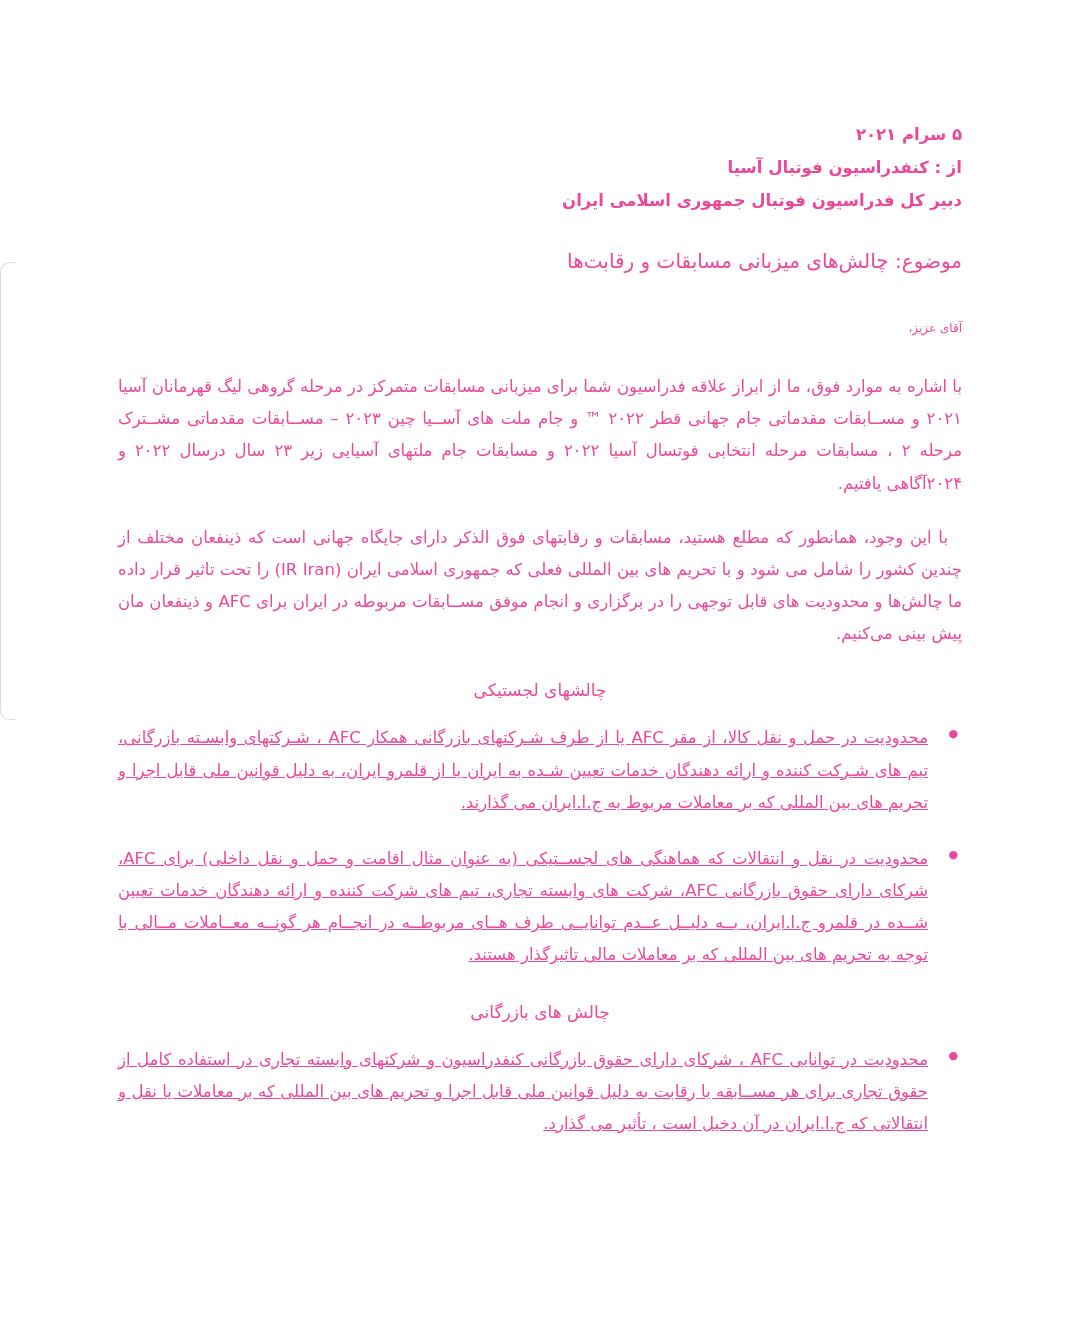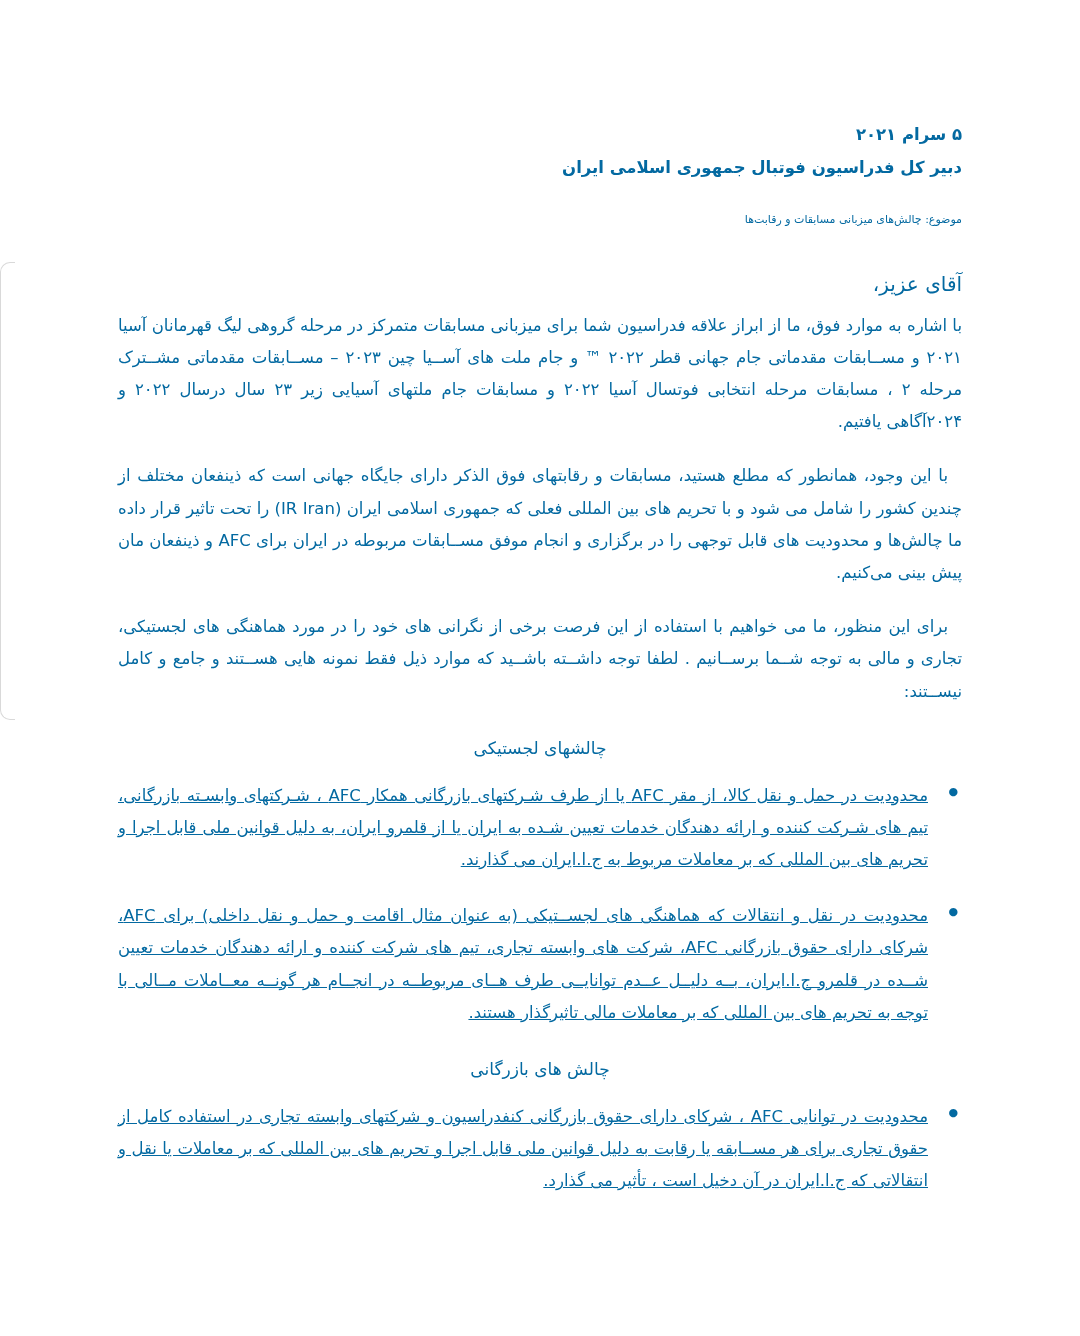--- a/index.html
+++ b/index.html
@@ -6,21 +6,21 @@
     margin: 0;
     padding: 0;
     background: #ffffff;
   }
   .page {
     position: relative;
     width: 1080px;
     height: 1336px;
     background: #ffffff;
     font-family: "DejaVu Sans", "Liberation Sans", sans-serif;
-    color: #0369a1;
+    color: #ec4899;
     overflow: hidden;
     box-sizing: border-box;
   }
   .content {
     position: absolute;
     top: 118px;
     right: 118px;
     left: 118px;
     direction: rtl;
     text-align: right;
@@ -28,29 +28,29 @@
 
   .header-block {
     font-weight: bold;
     font-size: 16.5px;
     line-height: 2.0;
     margin-bottom: 26px;
   }
   .header-line { display: block; }
 
   .subject-line {
-    font-size: 11px;
+    font-size: 20px;
     line-height: 1.8;
     margin-bottom: 42px;
     text-align: right;
   }
 
   .salutation {
-    font-size: 20px;
-    margin-bottom: 14px;
+    font-size: 12px;
+    margin-bottom: 36px;
   }
 
   p.body-par {
     font-size: 16.5px;
     line-height: 1.95;
     text-align: justify;
     text-justify: inter-word;
     margin: 0 0 22px 0;
   }
   p.indent {
@@ -105,30 +105,30 @@
 <body>
 
 <div class="page">
 
   <div class="edge-artifact"></div>
 
   <div class="content">
 
     <div class="header-block">
       <span class="header-line">۵ سرام ۲۰۲۱</span>
+      <span class="header-line">از : کنفدراسیون فوتبال آسیا</span>
       <span class="header-line">دبیر کل فدراسیون فوتبال جمهوری اسلامی ایران</span>
     </div>
 
     <div class="subject-line">موضوع: چالش‌های میزبانی مسابقات و رقابت‌ها</div>
 
     <div class="salutation">آقای عزیز،</div>
 
     <p class="body-par">با اشاره به موارد فوق، ما از ابراز علاقه فدراسیون شما برای میزبانی مسابقات متمرکز در مرحله گروهی لیگ قهرمانان آسیا ۲۰۲۱ و مســابقات مقدماتی جام جهانی قطر ۲۰۲۲ ™ و جام ملت های آســیا چین ۲۰۲۳ – مســابقات مقدماتی مشــترک مرحله ۲ ، مسابقات مرحله انتخابی فوتسال آسیا ۲۰۲۲ و مسابقات جام ملتهای آسیایی زیر ۲۳ سال درسال ۲۰۲۲ و ۲۰۲۴آگاهی یافتیم.</p>
     <p class="body-par indent">با این وجود، همانطور که مطلع هستید، مسابقات و رقابتهای فوق الذکر دارای جایگاه جهانی است که ذینفعان مختلف از چندین کشور را شامل می شود و با تحریم های بین المللی فعلی که جمهوری اسلامی ایران (IR Iran) را تحت تاثیر قرار داده ما چالش‌ها و محدودیت های قابل توجهی را در برگزاری و انجام موفق مســابقات مربوطه در ایران برای AFC و ذینفعان مان پیش بینی می‌کنیم.</p>
-    <p class="body-par indent">برای این منظور، ما می خواهیم با استفاده از این فرصت برخی از نگرانی های خود را در مورد هماهنگی های لجستیکی، تجاری و مالی به توجه شــما برســانیم . لطفا توجه داشــته باشــید که موارد ذیل فقط نمونه هایی هســتند و جامع و کامل نیســتند:</p>
 
     <h2 class="section-title">چالشهای لجستیکی</h2>
     <ul class="bullets">
       <li>محدودیت در حمل و نقل کالا، از مقر AFC یا از طرف شـرکتهای بازرگانی همکار AFC ، شـرکتهای وابسـته بازرگانی، تیم های شـرکت کننده و ارائه دهندگان خدمات تعیین شـده به ایران یا از قلمرو ایران، به دلیل قوانین ملی قابل اجرا و تحریم های بین المللی که بر معاملات مربوط به ج.ا.ایران می گذارند.</li>
       <li>محدودیت در نقل و انتقالات که هماهنگی های لجســتیکی (به عنوان مثال اقامت و حمل و نقل داخلی) برای AFC، شرکای دارای حقوق بازرگانی AFC، شرکت های وابسته تجاری، تیم های شرکت کننده و ارائه دهندگان خدمات تعیین شــده در قلمرو ج.ا.ایران، بــه دلیــل عــدم توانایــی طرف هــای مربوطــه در انجــام هر گونــه معــاملات مــالی با توجه به تحریم های بین المللی که بر معاملات مالی تاثیرگذار هستند.</li>
     </ul>
 
     <h2 class="section-title">چالش های بازرگانی</h2>
     <ul class="bullets">
       <li>محدودیت در توانایی AFC ، شرکای دارای حقوق بازرگانی کنفدراسیون و شرکتهای وابسته تجاری در استفاده کامل از حقوق تجاری برای هر مســابقه یا رقابت به دلیل قوانین ملی قابل اجرا و تحریم های بین المللی که بر معاملات یا نقل و انتقالاتی که ج.ا.ایران در آن دخیل است ، تأثیر می گذارد.</li>

